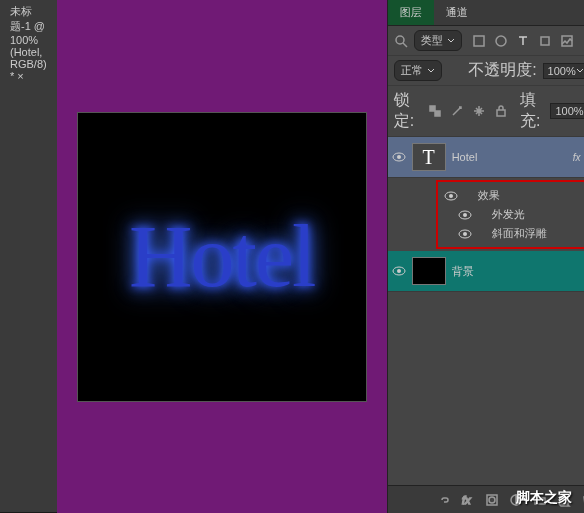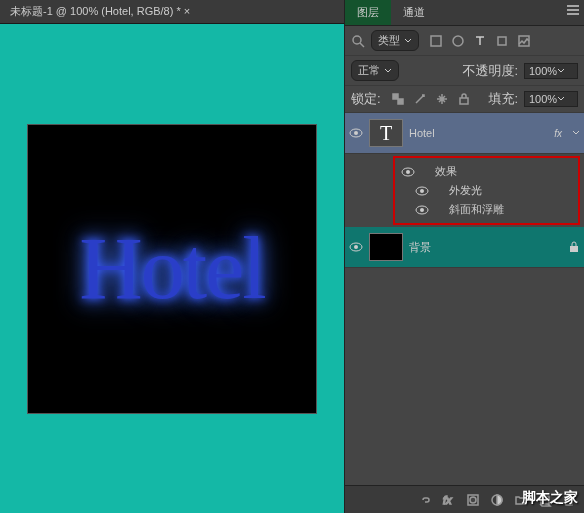--- a/index.html
+++ b/index.html
@@ -1,53 +1,53 @@
 <!DOCTYPE html>
 <html><head>
 <meta charset="utf-8">
 <style>
 *{margin:0;padding:0;box-sizing:border-box;font-family:"Microsoft YaHei",sans-serif;font-size:11px;color:#ccc}
 body{background:#535353;width:584px;height:513px;overflow:hidden;position:relative}
 .app{display:flex;height:100%}
-.canvas-side{flex:1;background:#14b8a6;display:flex;flex-direction:column}
+.canvas-side{flex:1;background:#701a75;display:flex;flex-direction:row}
 .doc-tab{background:#3a3a3a;padding:4px 10px;border-bottom:1px solid #1a1a1a;font-size:11px}
 .canvas-wrap{flex:1;display:flex;align-items:center;justify-content:center;padding:20px}
 .canvas{width:290px;height:290px;background:#000;display:flex;align-items:center;justify-content:center;border:1px solid #555}
 .neon{font-family:Georgia,serif;font-size:88px;color:#2a3ec8;text-shadow:0 0 8px #3a5aff,0 0 18px #3a6aff,0 0 30px #4a7aff,1px 1px 2px #000;letter-spacing:-2px}
 .panels{width:240px;background:#454545;border-left:1px solid #222;display:flex;flex-direction:column}
 .panel-tabs{display:flex;background:#3a3a3a;border-bottom:1px solid #222;position:relative}
 .panel-tab{padding:5px 12px;font-size:11px}
 .panel-tab.active{background:#14532d}
 .menu-btn{position:absolute;right:4px;top:4px;width:14px;height:12px}
 .menu-btn svg{width:100%;height:100%}
 .row{display:flex;align-items:center;padding:4px 6px;gap:6px;border-bottom:1px solid #3a3a3a}
 .dd{background:#333;border:1px solid #222;padding:2px 6px;display:flex;align-items:center;gap:4px;border-radius:6px}
 .dd svg{width:8px;height:8px}
-.lbl{font-size:13px}
+.lbl{font-size:16px}
 .pct{background:#333;border:1px solid #222;padding:1px 4px;width:54px;text-align:right;display:flex;align-items:center}
 .icons{display:flex;gap:8px;margin-left:4px}
 .icon{width:14px;height:14px;display:flex;align-items:center;justify-content:center}
 .icon svg{width:100%;height:100%;fill:none;stroke:#999;stroke-width:1.5}
 .layers{flex:1;overflow:auto}
 .layer{display:flex;align-items:center;padding:6px 4px;gap:6px;background:#0f766e;border-bottom:1px solid #3a3a3a}
 .layer.sel{background:#5a6b8a}
 .eye{width:14px;height:14px}
 .eye svg{width:100%;height:100%;fill:#ccc}
 .thumb{width:34px;height:28px;background:#000;border:1px solid #777;display:flex;align-items:center;justify-content:center}
 .thumb.t{background:#444}
 .thumb.t span{font-family:Georgia,serif;font-size:20px;color:#fff}
 .layer-name{flex:1;font-size:11px}
 .fx{font-style:italic;font-size:10px;color:#ccc;margin-right:4px}
 .fx-box{border:2px solid #c00;margin:2px 4px 2px 48px;padding:4px 6px}
 .fx-row{display:flex;align-items:center;gap:20px;padding:2px 0}
 .fx-row .sub{margin-left:14px}
 .lock{width:12px;height:12px}
 .bottom{height:28px;background:#3a3a3a;border-top:1px solid #222;display:flex;align-items:center;justify-content:flex-end;gap:10px;padding:0 8px}
 .bottom .icon{width:14px;height:14px}
-.watermark{position:absolute;right:6px;bottom:6px;font-size:14px;color:#fff;text-shadow:1px 1px 2px #000;font-weight:bold}
+.watermark{position:absolute;right:12px;bottom:6px;font-size:14px;color:#fff;text-shadow:1px 1px 2px #000;font-weight:bold}
 .chevd{width:8px;height:6px}
 </style>
 </head>
 <body>
 
 <div class="app">
   <div class="canvas-side">
     <div class="doc-tab">未标题-1 @ 100% (Hotel, RGB/8) * ×</div>
     <div class="canvas-wrap">
       <div class="canvas">

